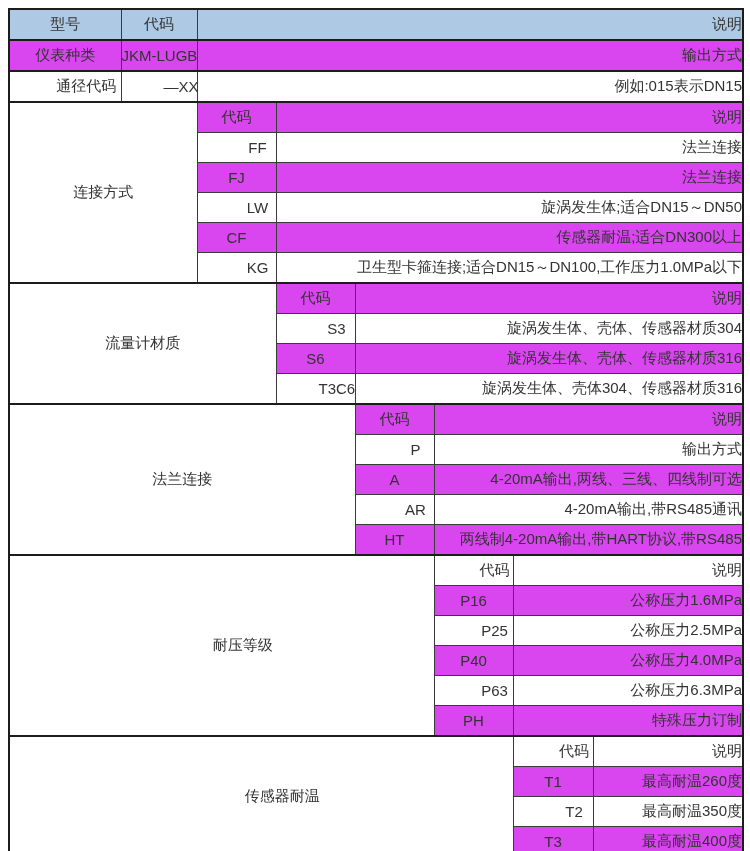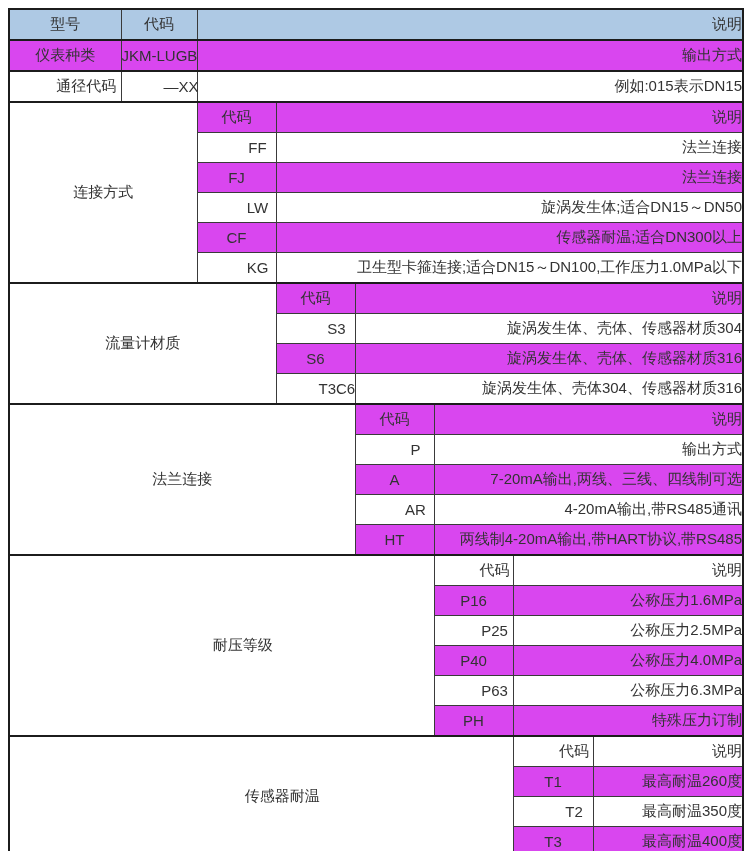--- a/index.html
+++ b/index.html
@@ -117,21 +117,21 @@
       <td class="label-cell sec-end" colspan="4" rowspan="5">法兰连接</td>
       <td class="center">代码</td>
       <td class="desc" colspan="3">说明</td>
     </tr>
     <tr class="w">
       <td class="center">P</td>
       <td class="desc" colspan="3">输出方式</td>
     </tr>
     <tr class="b">
       <td class="center">A</td>
-      <td class="desc" colspan="3">7-20mA输出,两线、三线、四线制可选</td>
+      <td class="desc" colspan="3">4-20mA输出,两线、三线、四线制可选</td>
     </tr>
     <tr class="w">
       <td class="center">AR</td>
       <td class="desc" colspan="3">4-20mA输出,带RS485通讯</td>
     </tr>
     <tr class="b sec-end">
       <td class="center">HT</td>
       <td class="desc" colspan="3">两线制4-20mA输出,带HART协议,带RS485</td>
     </tr>
 

